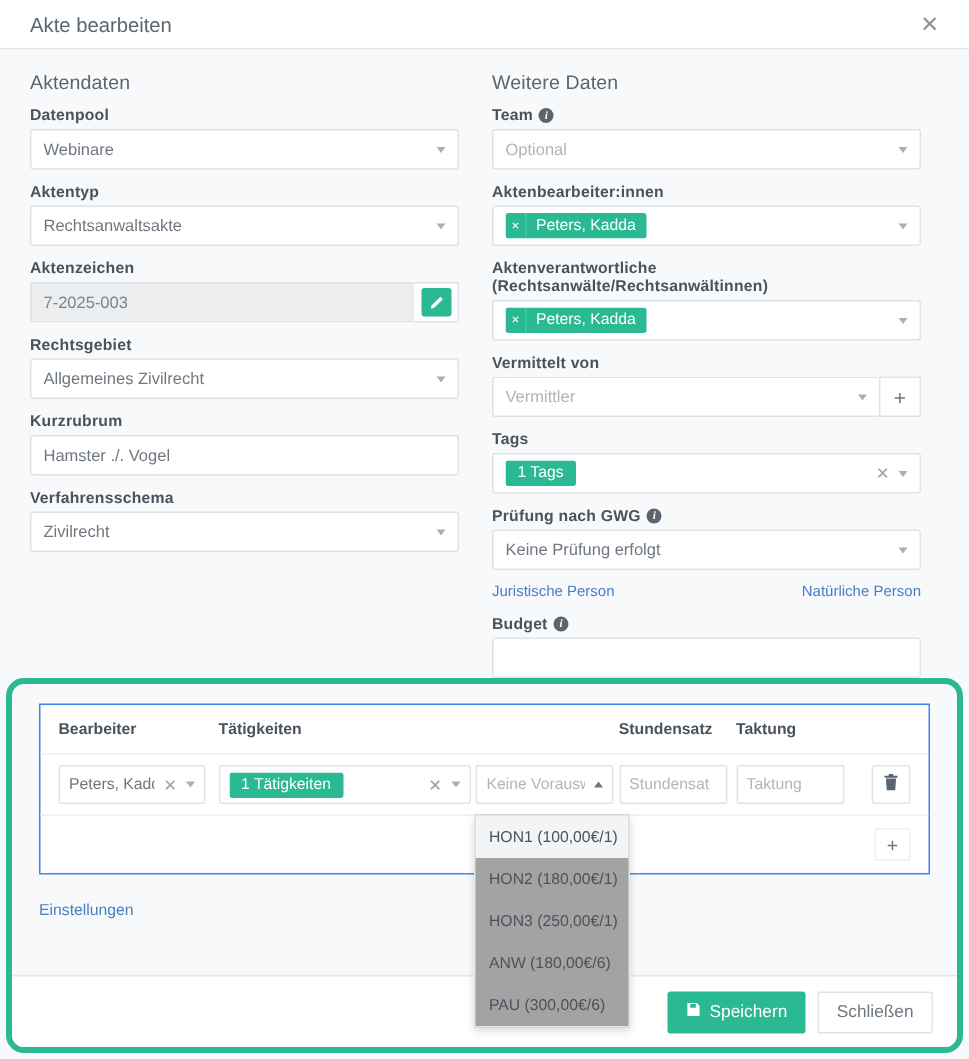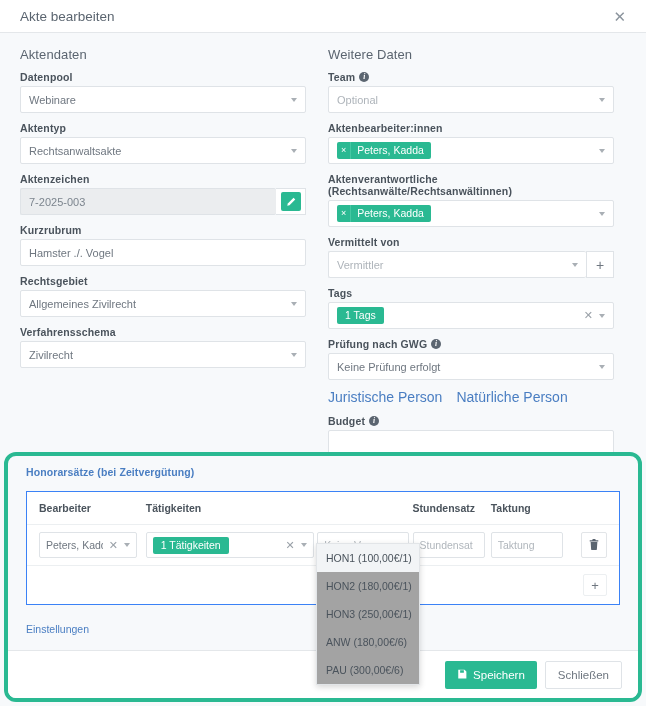--- a/index.html
+++ b/index.html
@@ -147,22 +147,22 @@
   .plus-row .ctrl { flex: 1; border-right: none; }
   .plus-btn {
     width: 28px;
     background: #fff;
     border: 1px solid #dfe3e7;
     display: flex; align-items: center; justify-content: center;
     color: #6f7780; font-size: 14px;
   }
   .person-links {
     margin: 8px 0 10px 0;
-    font-size: 14px;
-    display: flex; gap: 14px;
+    font-size: 10px;
+    display: flex; gap: 14px; justify-content: space-between;
   }
   .person-links a { color: #4a7ec2; text-decoration: none; }
   .budget-input {
     height: 27px;
     background: #fff;
     border: 1px solid #dfe3e7;
     border-radius: 2px;
   }
   
   .highlight {
@@ -342,31 +342,31 @@
               <span class="pencil-inner">
                 <svg width="10" height="10" viewBox="0 0 16 16" fill="#ffffff" aria-hidden="true">
                   <path d="M12.1 1.2 14.8 3.9 5.6 13.1 2 14l.9-3.6z"></path>
                 </svg>
               </span>
             </div>
           </div>
         </div>
 
         <div class="field">
+          <div class="field-label">Rechtsgebiet</div>
+          <div class="ctrl">
+            <span class="val">Allgemeines Zivilrecht</span>
+            <span class="caret"></span>
+          </div>
+        </div>
+
+        <div class="field">
           <div class="field-label">Kurzrubrum</div>
           <div class="ctrl">
             <span class="val">Hamster ./. Vogel</span>
-          </div>
-        </div>
-
-        <div class="field">
-          <div class="field-label">Rechtsgebiet</div>
-          <div class="ctrl">
-            <span class="val">Allgemeines Zivilrecht</span>
-            <span class="caret"></span>
           </div>
         </div>
 
         <div class="field">
           <div class="field-label">Verfahrensschema</div>
           <div class="ctrl">
             <span class="val">Zivilrecht</span>
             <span class="caret"></span>
           </div>
         </div>
@@ -456,21 +456,20 @@
             <span class="info-dot">i</span>
           </div>
           <div class="budget-input"></div>
         </div>
       </div>
 
     </div>
   </div>
 
   <div class="highlight">
-    <div class="hon-label">Honorarsätze (bei Zeitvergütung)</div>
 
     <div class="hon-table">
       <div class="hrow hhead">
         <div class="hcell c-bearb">Bearbeiter</div>
         <div class="hcell c-taet">Tätigkeiten</div>
         <div class="hcell c-vor"></div>
         <div class="hcell c-std">Stundensatz</div>
         <div class="hcell c-takt">Taktung</div>
         <div class="hcell c-del"></div>
       </div>

